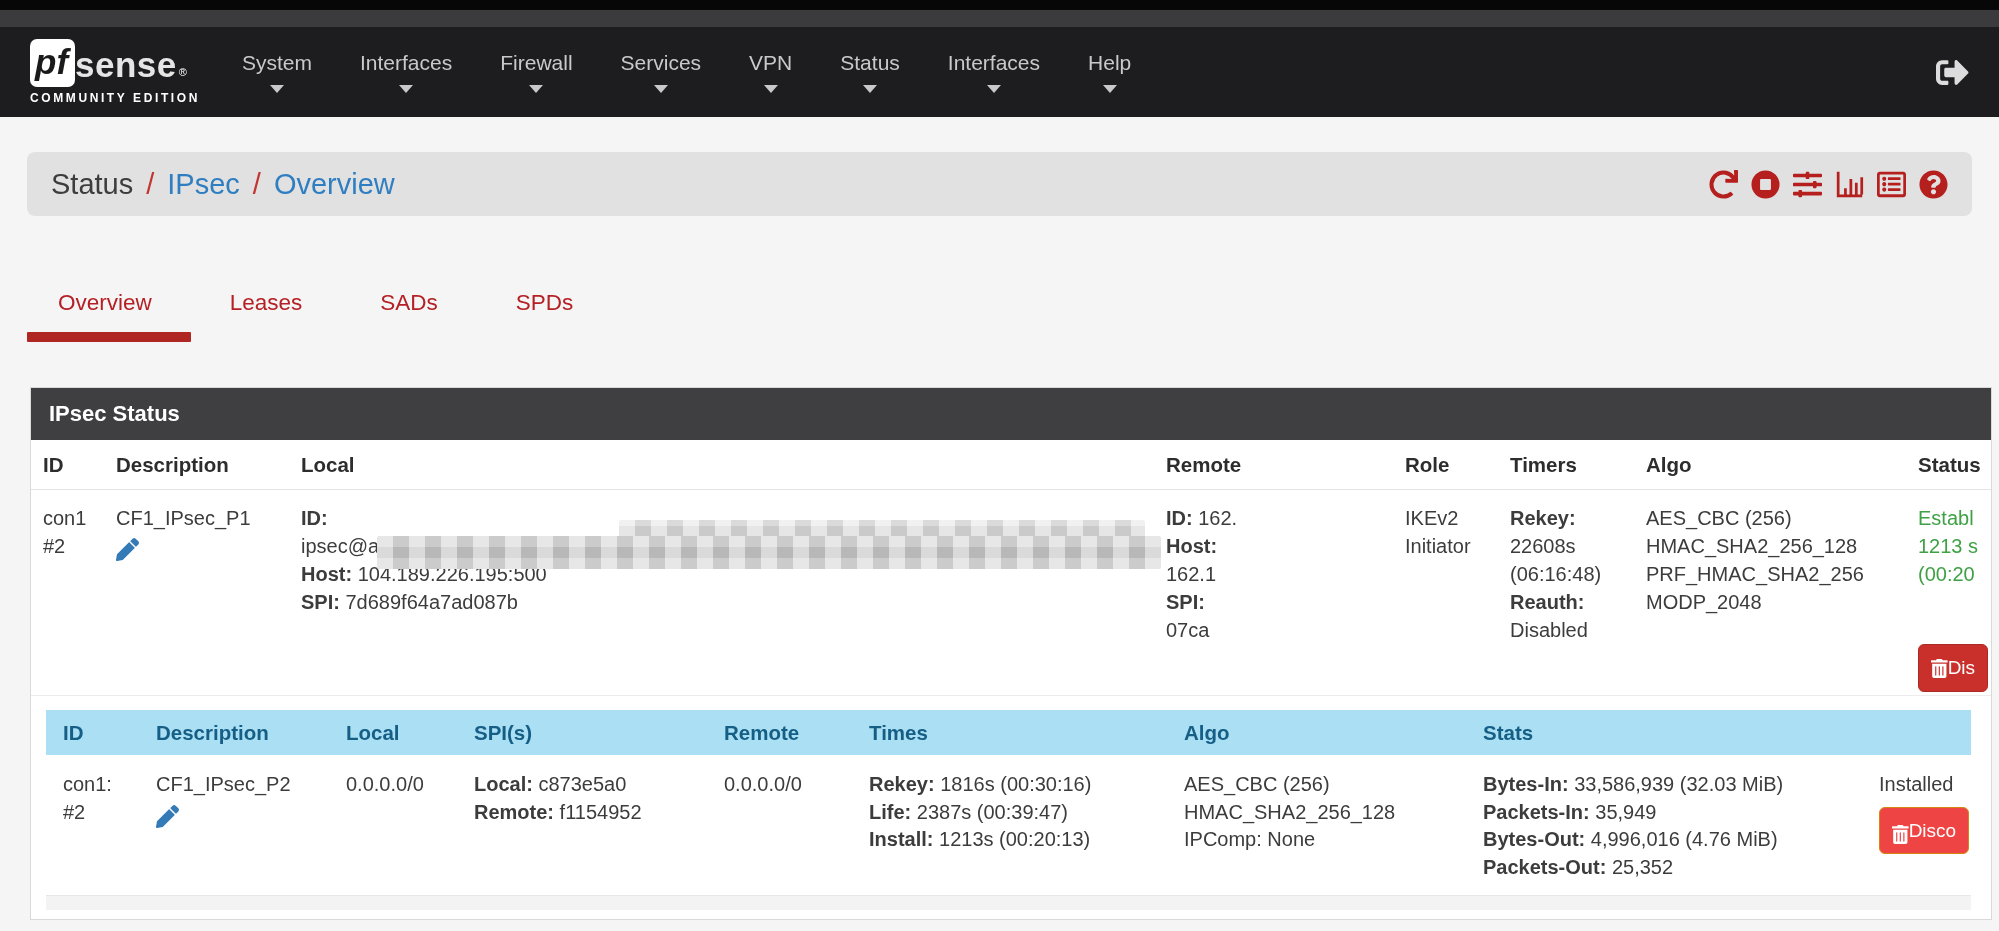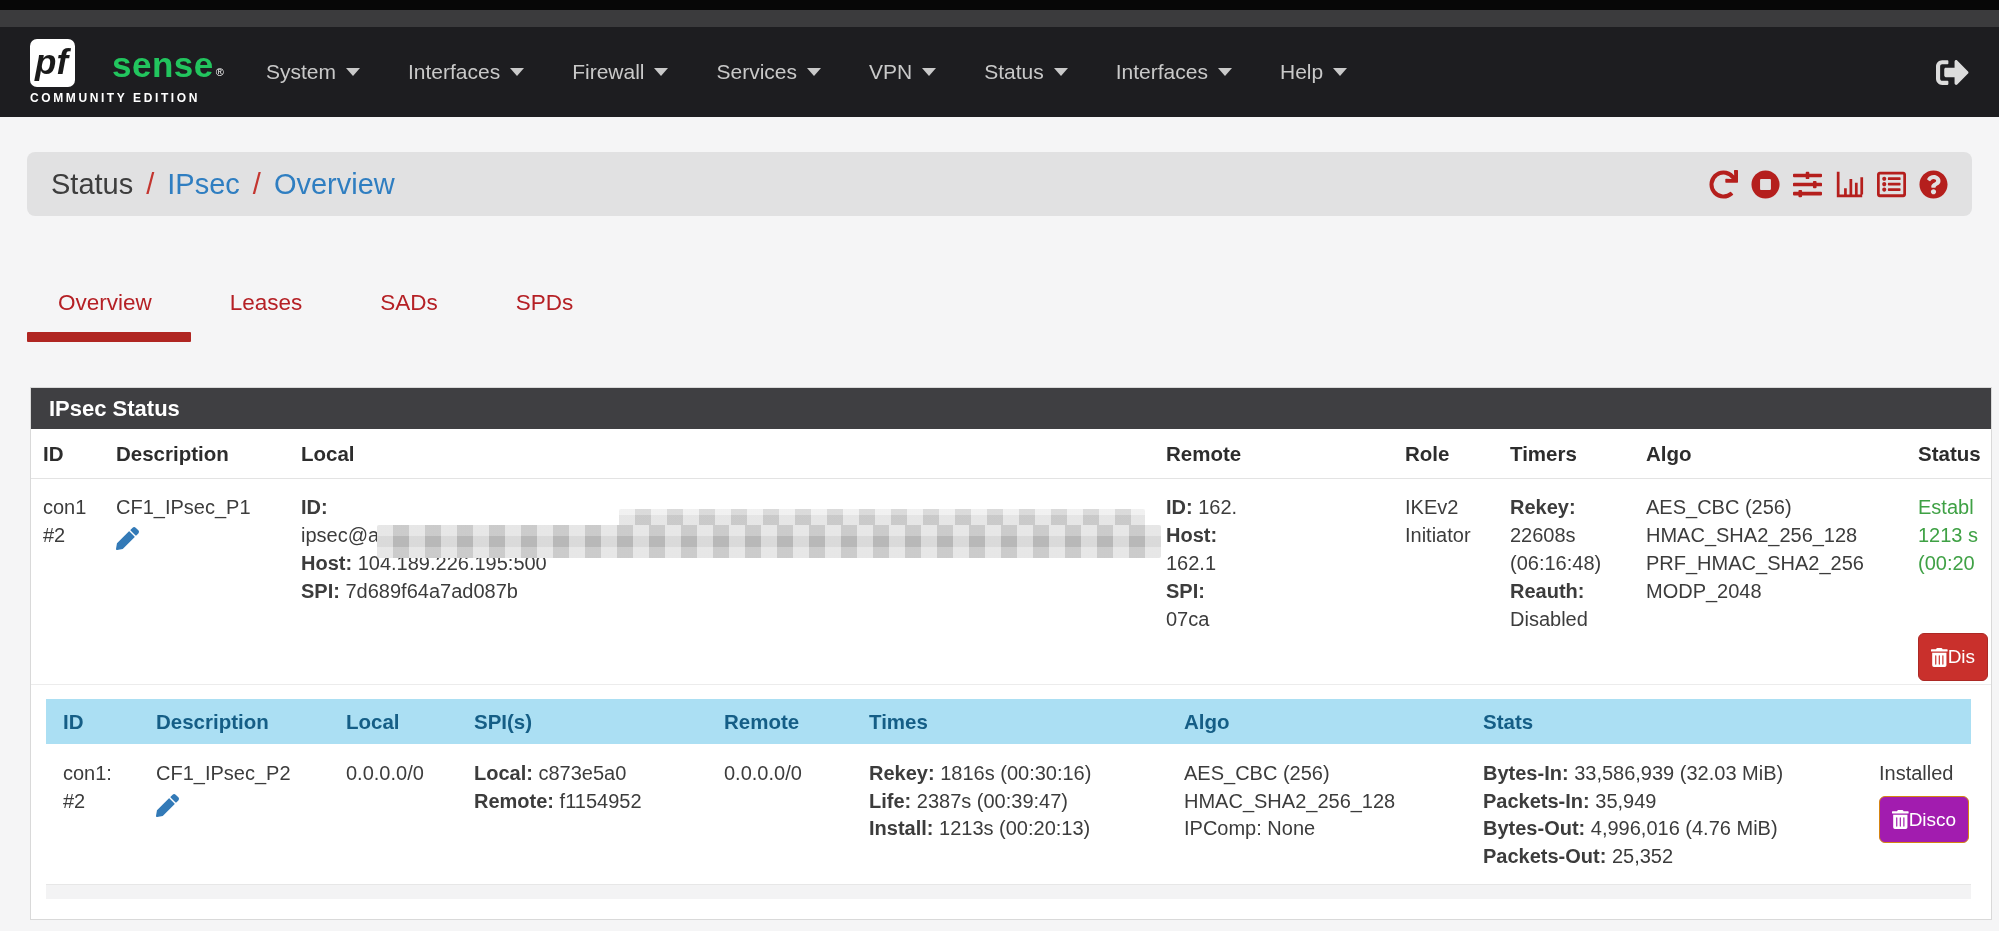--- a/index.html
+++ b/index.html
@@ -15,25 +15,25 @@
   .navbar {
     height:90px; background:#1d1d20; display:flex; align-items:center;
     padding:0 30px;
   }
   .brand { display:flex; flex-direction:column; margin-right:42px; cursor:pointer; }
   .brand-row { display:flex; align-items:flex-end; }
   .pf-tile {
     background:#ffffff; color:#1a1a1a; font-style:italic; font-weight:bold;
     font-size:35px; line-height:44px; padding:1px 7px 3px 5px; border-radius:7px;
   }
-  .sense { color:#22c55e; font-weight:bold; font-size:35px; line-height:44px; letter-spacing:.5px;margin-left:37px; }
+  .sense { color:#e5e5e5; font-weight:bold; font-size:35px; line-height:44px; letter-spacing:.5px; }
   .reg { color:#ffffff; font-size:11px; margin-left:2px; line-height:30px; }
   .brand-sub { color:#ffffff; font-size:12px; font-weight:bold; letter-spacing:2.6px; margin-top:4px; white-space:nowrap; }
   .nav-items { display:flex; gap:48px; font-size:21px; color:#c9c9c9; }
-  .nav-item { display:flex; align-items:center; gap:10px; cursor:pointer; white-space:nowrap; }
+  .nav-item { display:flex; align-items:center; gap:10px; cursor:pointer; white-space:nowrap;flex-direction:column; }
   .caret {
     width:0; height:0; display:inline-block;
     border-left:7px solid transparent; border-right:7px solid transparent;
     border-top:8px solid #c9c9c9;
   }
   .logout { margin-left:auto; display:flex; align-items:center; cursor:pointer; }
   .logout svg { height:33px; fill:#dcdcdc; }
 
   
   .crumbbar {
@@ -53,21 +53,21 @@
     content:""; position:absolute; left:-31px; bottom:0; width:164px; height:10px;
     background:#b02622; border-radius:1px;
   }
 
   
   .panel {
     position:absolute; left:30px; top:387px; width:1962px; height:533px;
     background:#ffffff; border:1px solid #d9d9d9; overflow:hidden;
   }
   .panel-title {
-    height:41px; background:#3f3f42; color:#ffffff; font-weight:bold; font-size:22px;
+    height:52px; background:#3f3f42; color:#ffffff; font-weight:bold; font-size:22px;
     display:flex; align-items:center; padding-left:18px;
   }
   .pgrid { display:grid; grid-template-columns:73px 185px 865px 239px 105px 136px 272px 220px; padding-left:12px; }
   .ptable-head { height:50px; align-items:center; font-weight:bold; font-size:20.5px; color:#2d2d2d; border-bottom:1px solid #e3e3e3; }
   .prow { padding-top:14px; font-size:20px; line-height:28px; min-height:206px; border-bottom:1px solid #ececec; }
   .b { font-weight:bold; }
   .cell { padding-right:14px; }
   .pencil { margin-top:6px; cursor:pointer; display:inline-block; }
   .pencil svg { height:23px; fill:#337ab7; }
 
@@ -82,21 +82,21 @@
   .mz1 { left:76px; top:32px; width:784px; height:33px; }
   .mz2 { left:318px; top:16px; width:526px; height:28px; background-color:#e2e2e2; }
 
   .status-cell { color:#3fa145; white-space:nowrap; }
   .btn {
     display:inline-flex; align-items:center; color:#ffffff; font-size:19px;
     border-radius:6px; padding:9px 12px; white-space:nowrap; cursor:pointer;
   }
   .btn svg { height:19px; fill:#ffffff; }
   .btn-danger  { background:#c9302c; border:1px solid #ac2925; margin-top:56px; }
-  .btn-warning { background:#a21caf; border:1px solid #d58512; margin-top:8px; color:#ffffff; }
+  .btn-warning { background:#ef4444; border:1px solid #d58512; margin-top:8px; color:#ffffff;align-items:flex-end; }
   .installed { color:#3c3c3c; }
 
   
   .ctable { margin:14px 15px 0 15px; width:1925px; }
   .cgrid { display:grid; grid-template-columns:93px 190px 128px 250px 145px 315px 299px 396px 160px; padding-left:17px; }
   .chead { background:#abdff3; color:#155e86; font-weight:bold; font-size:20.5px; height:45px; align-items:center; }
   .crow { padding-top:16px; padding-bottom:14px; font-size:20px; line-height:27.5px; background:#ffffff; }
   .cfoot { height:15px; background:#f3f3f4; border-top:1px solid #e7e7e7; }
 </style>
 </head>

